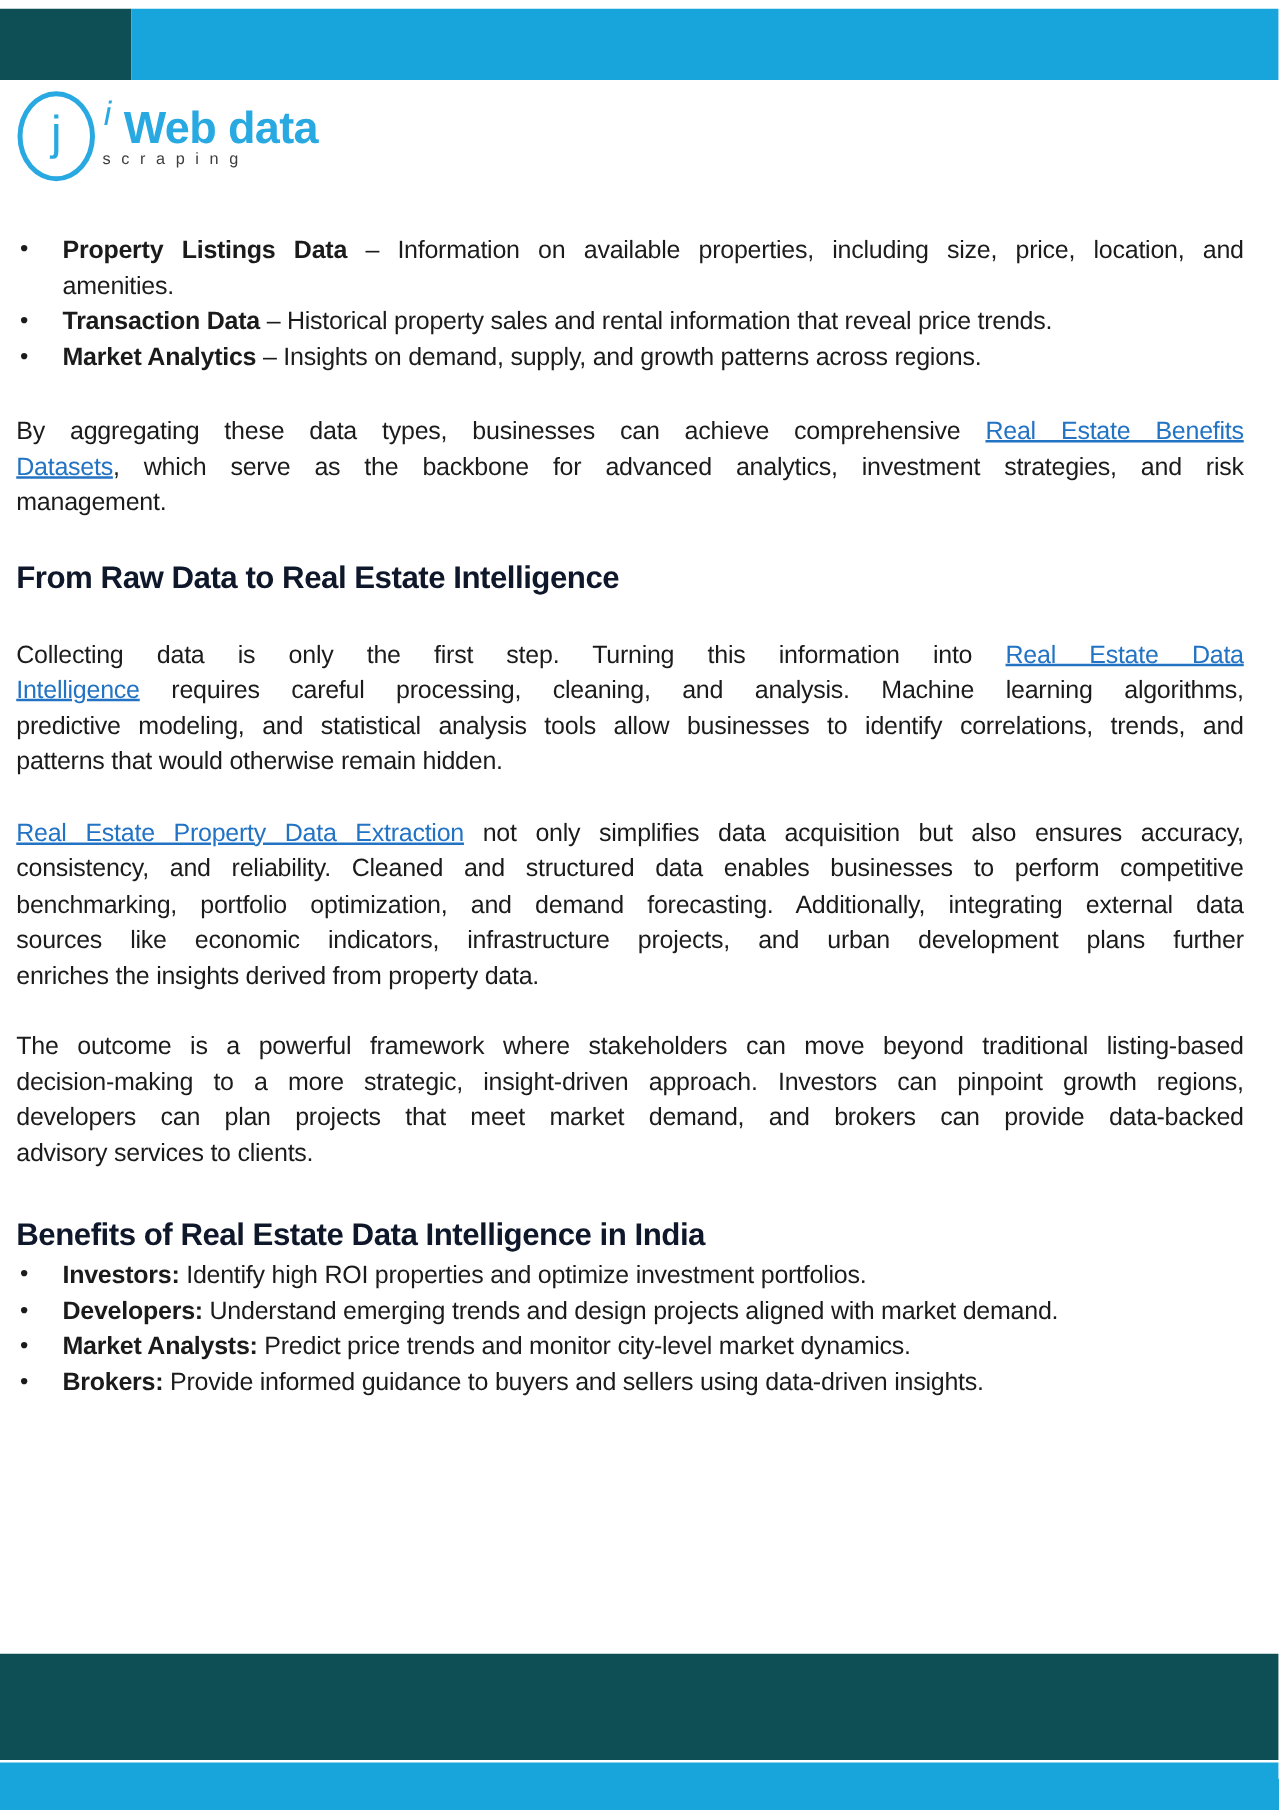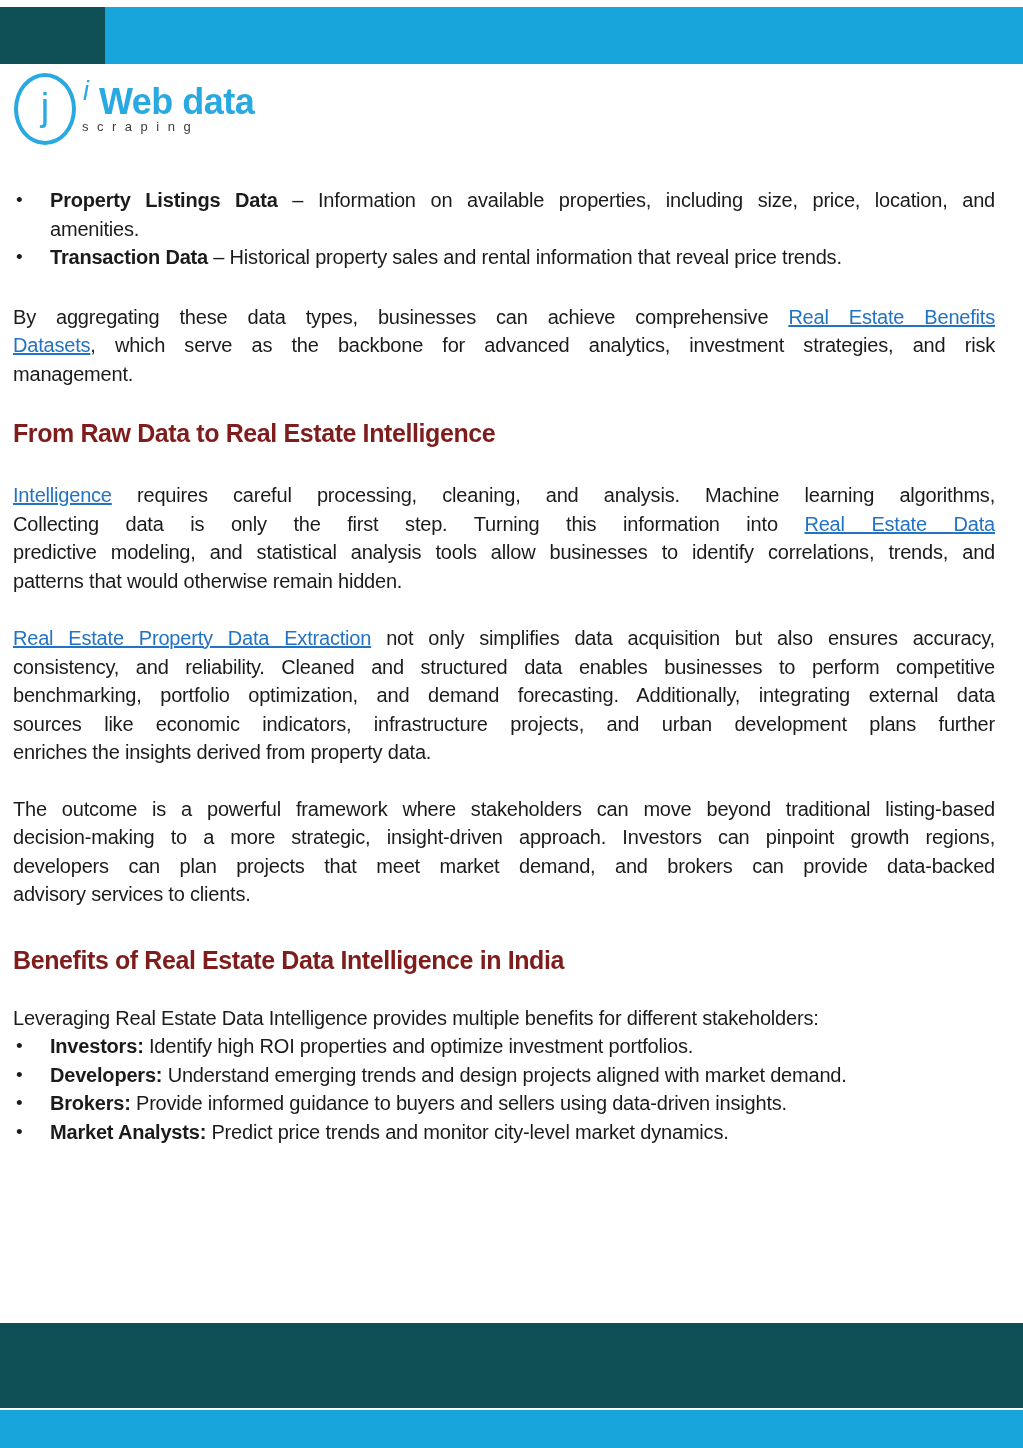--- a/index.html
+++ b/index.html
@@ -60,21 +60,21 @@
     content: "\2022";
     position: absolute; left: 3px; top: 0;
     font-size: 19px; color: #1b1b1b;
   }
 
   .para { margin: 0; }
   .m-agg     { margin-top: 31px; }
   .heading {
     margin: 27px 0 0 0;
     font-size: 25px; font-weight: bold; line-height: 36px;
-    letter-spacing: -0.4px; color: #7f1d1d; text-align: left;
+    letter-spacing: -0.4px; color: #0f172a; text-align: left;
   }
   .m-collect { margin-top: 30px; }
   .m-extract { margin-top: 29px; }
   .m-outcome { margin-top: 28px; }
   .heading2  { margin-top: 33px; }
   .m-lev     { margin-top: 26px; }
   .bullets2  { margin-top: 29px; }
 
   
   .bottombar-dark {
@@ -108,33 +108,36 @@
   <div class="content">
 
     <ul class="bullets">
       <li>
           <div class="jline"><span class="b">Property Listings Data</span><span> – Information on available properties, including size, price, location, and</span></div>
           <div class="jline"><span>amenities.</span></div>
         </li>
       <li>
           <div class="jline"><span class="b">Transaction Data</span><span> – Historical property sales and rental information that reveal price trends.</span></div>
         </li>
+      <li>
+          <div class="jline"><span class="b">Market Analytics</span><span> – Insights on demand, supply, and growth patterns across regions.</span></div>
+        </li>
     </ul>
 
     <div class="para m-agg">
         <div class="jline"><span>By aggregating these data types, businesses can achieve comprehensive </span><span class="lnk">Real Estate Benefits</span></div>
         <div class="jline"><span class="lnk">Datasets</span><span>, which serve as the backbone for advanced analytics, investment strategies, and risk</span></div>
         <div class="jline"><span>management.</span></div>
       </div>
 
     <h2 class="heading">From Raw Data to Real Estate Intelligence</h2>
 
     <div class="para m-collect">
+        <div class="jline"><span>Collecting data is only the first step. Turning this information into </span><span class="lnk">Real Estate Data</span></div>
         <div class="jline"><span class="lnk">Intelligence</span><span> requires careful processing, cleaning, and analysis. Machine learning algorithms,</span></div>
-        <div class="jline"><span>Collecting data is only the first step. Turning this information into </span><span class="lnk">Real Estate Data</span></div>
         <div class="jline"><span>predictive modeling, and statistical analysis tools allow businesses to identify correlations, trends, and</span></div>
         <div class="jline"><span>patterns that would otherwise remain hidden.</span></div>
       </div>
 
     <div class="para m-extract">
         <div class="jline"><span class="lnk">Real Estate Property Data Extraction</span><span> not only simplifies data acquisition but also ensures accuracy,</span></div>
         <div class="jline"><span>consistency, and reliability. Cleaned and structured data enables businesses to perform competitive</span></div>
         <div class="jline"><span>benchmarking, portfolio optimization, and demand forecasting. Additionally, integrating external data</span></div>
         <div class="jline"><span>sources like economic indicators, infrastructure projects, and urban development plans further</span></div>
         <div class="jline"><span>enriches the insights derived from property data.</span></div>
@@ -142,36 +145,33 @@
 
     <div class="para m-outcome">
         <div class="jline"><span>The outcome is a powerful framework where stakeholders can move beyond traditional listing-based</span></div>
         <div class="jline"><span>decision-making to a more strategic, insight-driven approach. Investors can pinpoint growth regions,</span></div>
         <div class="jline"><span>developers can plan projects that meet market demand, and brokers can provide data-backed</span></div>
         <div class="jline"><span>advisory services to clients.</span></div>
       </div>
 
     <h2 class="heading heading2">Benefits of Real Estate Data Intelligence in India</h2>
 
-    <div class="para m-lev">
-        <div class="jline"><span>Leveraging Real Estate Data Intelligence provides multiple benefits for different stakeholders:</span></div>
-      </div>
 
     <ul class="bullets bullets2">
       <li>
           <div class="jline"><span class="b">Investors:</span><span> Identify high ROI properties and optimize investment portfolios.</span></div>
         </li>
       <li>
           <div class="jline"><span class="b">Developers:</span><span> Understand emerging trends and design projects aligned with market demand.</span></div>
         </li>
       <li>
-          <div class="jline"><span class="b">Brokers:</span><span> Provide informed guidance to buyers and sellers using data-driven insights.</span></div>
+          <div class="jline"><span class="b">Market Analysts:</span><span> Predict price trends and monitor city-level market dynamics.</span></div>
         </li>
       <li>
-          <div class="jline"><span class="b">Market Analysts:</span><span> Predict price trends and monitor city-level market dynamics.</span></div>
+          <div class="jline"><span class="b">Brokers:</span><span> Provide informed guidance to buyers and sellers using data-driven insights.</span></div>
         </li>
     </ul>
 
   </div>
 
   <div class="bottombar-dark"></div>
   <div class="bottombar-blue"></div>
 
 </div>
 

